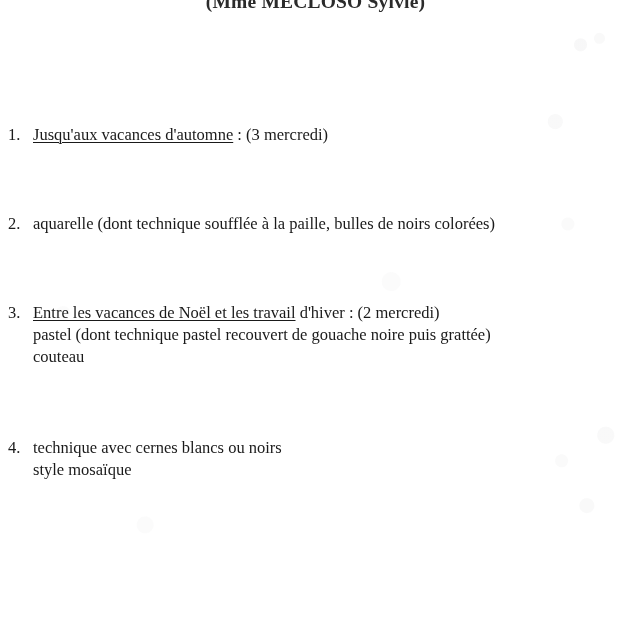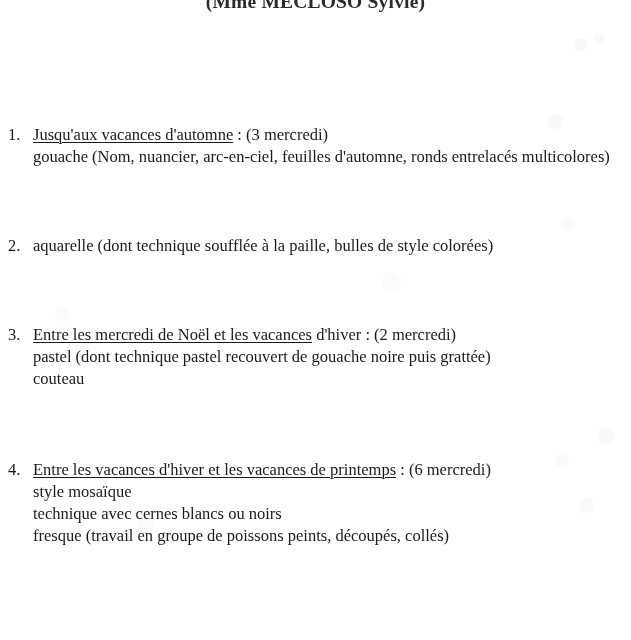--- a/index.html
+++ b/index.html
@@ -110,41 +110,36 @@
 
   <div class="doc-header">(Mme MECLOSO Sylvie)</div>
 
   <div class="item-list">
 
     <div class="list-item gap-1">
       <span class="item-number">1.</span>
       <div class="item-heading">
         <span class="ul">Jusqu'aux vacances d'automne</span><span class="tail"> : (3 mercredi)</span>
       </div>
-      <div class="item-sub">gouache (Nom, nuancier, arc-en-ciel, feuilles d'automne, ronds entrelacés multicolores)</div>
     </div>
 
     <div class="list-item gap-2">
       <span class="item-number">2.</span>
-      <div class="item-sub">aquarelle (dont technique soufflée à la paille, bulles de style colorées)</div>
+      <div class="item-sub">aquarelle (dont technique soufflée à la paille, bulles de noirs colorées)</div>
     </div>
 
     <div class="list-item gap-3">
       <span class="item-number">3.</span>
       <div class="item-heading">
-        <span class="ul">Entre les mercredi de Noël et les vacances</span><span class="tail"> d'hiver : (2 mercredi)</span>
+        <span class="ul">Entre les vacances de Noël et les travail</span><span class="tail"> d'hiver : (2 mercredi)</span>
       </div>
       <div class="item-sub">pastel (dont technique pastel recouvert de gouache noire puis grattée)</div>
       <div class="item-sub">couteau</div>
     </div>
 
     <div class="list-item gap-4">
       <span class="item-number">4.</span>
-      <div class="item-heading">
-        <span class="ul">Entre les vacances d'hiver et les vacances de printemps</span><span class="tail"> : (6 mercredi)</span>
-      </div>
+      <div class="item-sub">technique avec cernes blancs ou noirs</div>
       <div class="item-sub">style mosaïque</div>
-      <div class="item-sub">technique avec cernes blancs ou noirs</div>
-      <div class="item-sub">fresque (travail en groupe de poissons peints, découpés, collés)</div>
     </div>
 
   </div>
 </div>
 
 </body></html>

